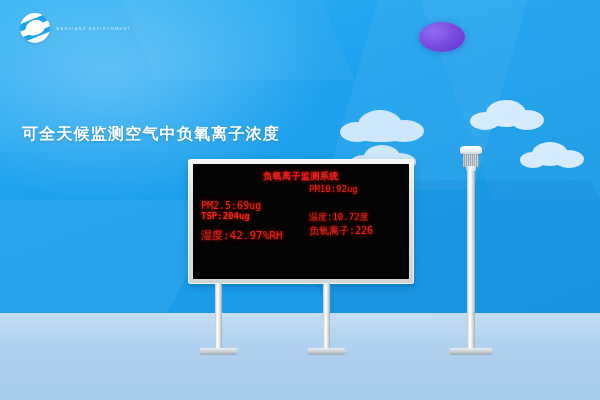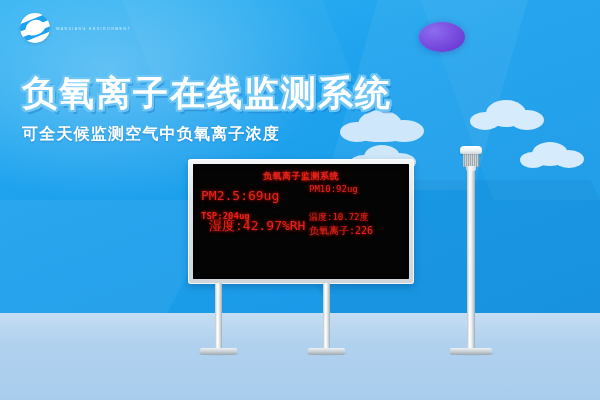--- a/index.html
+++ b/index.html
@@ -110,25 +110,25 @@
     border-radius:1px;position:relative;overflow:hidden;
     box-shadow:inset 0 0 6px rgba(0,0,0,.9);
   }
   .led{
     font-family:"DejaVu Sans Mono","Liberation Mono",monospace;
     color:#e8221a;position:absolute;white-space:nowrap;
     text-shadow:0 0 3px rgba(255,40,20,.75),0 0 7px rgba(200,10,0,.45);
   }
   .led-title{left:0;right:0;top:6px;text-align:center;font-size:9px;font-weight:bold;letter-spacing:.5px;}
   .led-time{left:0;right:0;top:19px;text-align:center;font-size:10px;letter-spacing:.4px;}
-  .led-r1l{left:8px;top:24px;font-size:13px;}
+  .led-r1l{left:8px;top:36px;font-size:10px;}
   .led-r1r{left:116px;top:20px;font-size:9px;}
   .led-r2l{left:8px;top:47px;font-size:9px;font-weight:bold;}
   .led-r2r{left:116px;top:47px;font-size:9px;}
-  .led-r3l{left:8px;top:53px;font-size:13px;margin-left:8px;}
+  .led-r3l{left:8px;top:64px;font-size:11px;}
   .led-r3r{left:116px;top:60px;font-size:10px;}
 
   
   .pole{
     position:absolute;width:7px;
     background:linear-gradient(90deg,#b9c3c8 0%,#ffffff 30%,#f2f5f6 52%,#c2ccd1 82%,#9fabb1 100%);
     border-radius:1px;
   }
   .pole-left{left:215px;top:283px;height:68px;}
   .pole-right{left:323px;top:283px;height:68px;}
@@ -213,21 +213,20 @@
     <div class="logo-mark">
       <div class="band"></div>
       <div class="band2"></div>
       <div class="swoosh"></div>
     </div>
     <div class="logo-txt">
       <span class="logo-en">WANXIANG ENVIRONMENT</span>
     </div>
   </div>
 
-  <div class="headline">负氧离子在线监测系统</div>
   <div class="subhead">可全天候监测空气中负氧离子浓度</div>
 
   <div class="board-wrap">
     <div class="board-frame">
       <div class="board-screen">
         <div class="led led-title">负氧离子监测系统</div>
         <div class="led led-r1l">PM2.5:69ug</div>
         <div class="led led-r1r">PM10:92ug</div>
         <div class="led led-r2l">TSP:204ug</div>
         <div class="led led-r2r">温度:10.72度</div>

